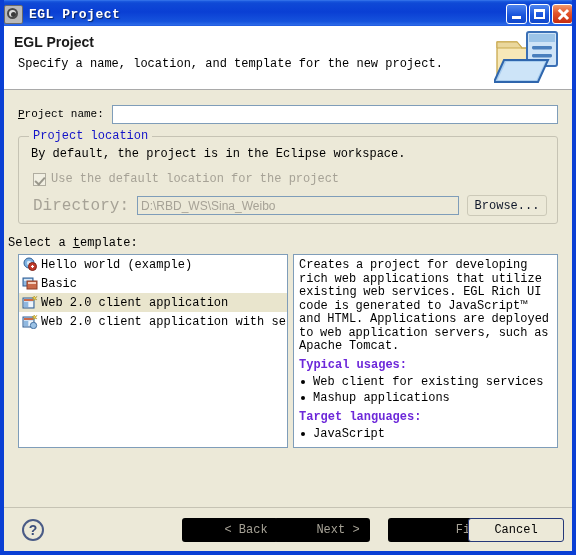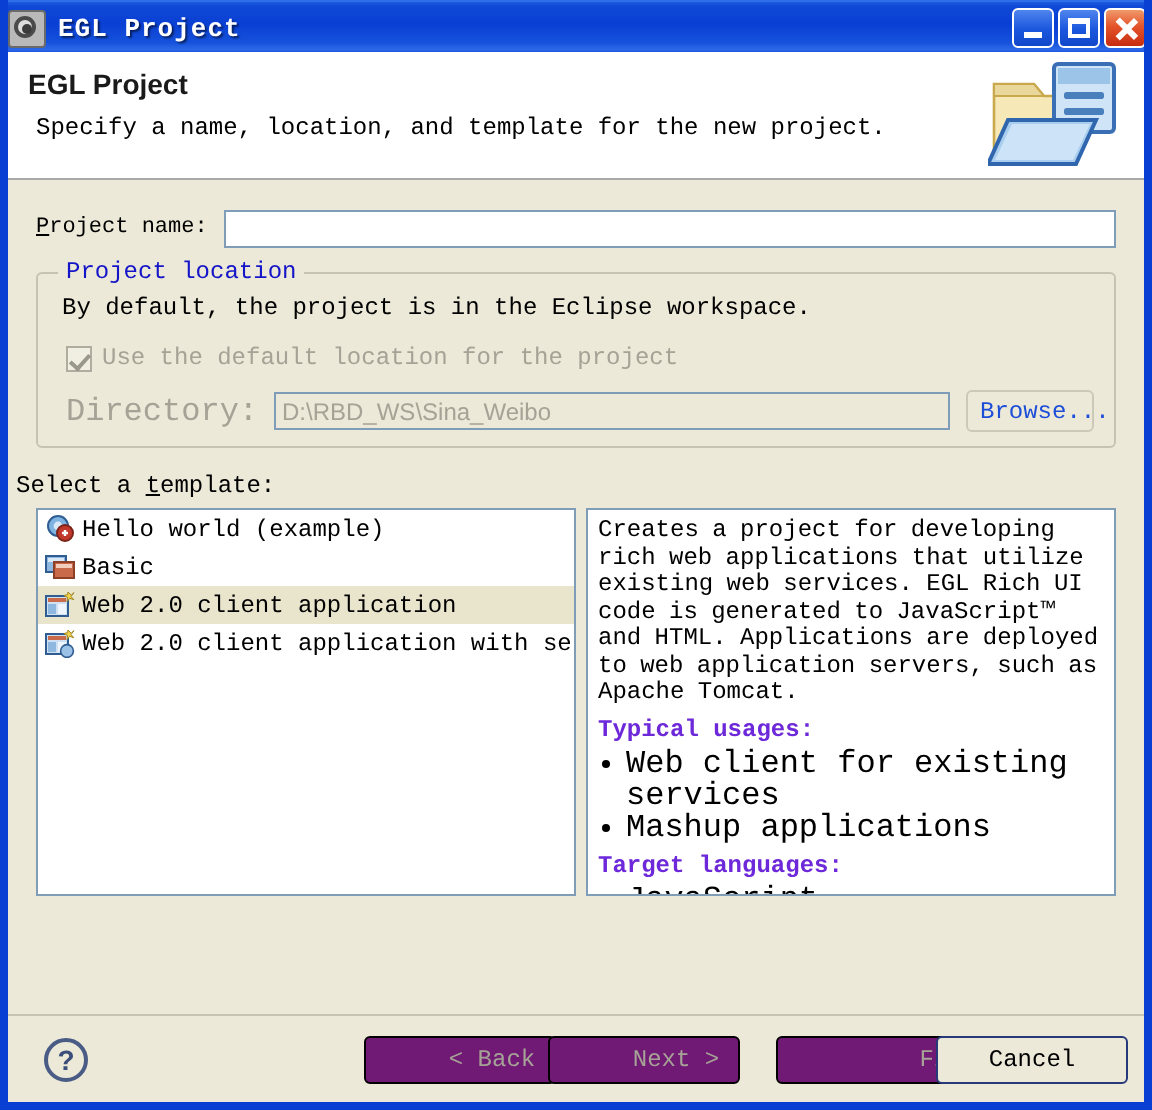--- a/index.html
+++ b/index.html
@@ -241,28 +241,28 @@
     background: #ece9d8;
     border: 1px solid #7f9db9;
     font-family: Liberation Sans, sans-serif;
     font-size: 12px;
     padding: 0 3px;
     color: #a6a296;
     outline: none;
   }
   #browse-button {
     margin-left: 8px;
-    width: 64px; height: 21px;
+    width: 80px; height: 21px;
     box-sizing: border-box;
     background: #ece9d8;
     border: 1px solid #ccc9b8;
     border-radius: 3px;
     font-family: "Liberation Mono", monospace;
     font-size: 12px;
-    color: #1d4ed8;
+    color: #0f172a;
     cursor: default;
   }
 
   #template-label {
     position: absolute;
     left: 4px; top: 146px;
     font-size: 12px; color: #000;
   }
 
   #template-list {
@@ -310,21 +310,21 @@
     word-spacing: -0.5px;
   }
   .desc-heading {
     font-size: 12px;
     font-weight: bold;
     color: #6d28d9;
     margin: 0 0 2px 0;
   }
   .desc-list { margin: 0 0 4px 0; padding: 0; list-style: none; }
   .desc-list li {
-    font-size: 16px;
+    font-size: 12px;
     line-height: 16px;
     color: #000;
     padding-left: 14px;
     position: relative;
   }
   .desc-list li::before {
     content: "";
     position: absolute;
     left: 2px; top: 6px;
     width: 4px; height: 4px;
@@ -363,22 +363,22 @@
     height: 24px;
     box-sizing: border-box;
     border-radius: 3px;
     font-family: "Liberation Mono", monospace;
     font-size: 12px;
     cursor: default;
     white-space: nowrap;
     padding: 0;
   }
   .footer-btn.disabled {
-    background: #701a75;
-    border: 1px solid #000000;
+    background: #000000;
+    border: 5px solid #000000;
     color: #a6a296;
     padding-left: 32px;
   }
   .footer-btn.primary {
     background: #ece9d8;
     border: 1px solid #26397a;
     color: #000;
   }
   #btn-back   { left: 178px; width: 96px; }
   #btn-next   { left: 270px; width: 96px; }

